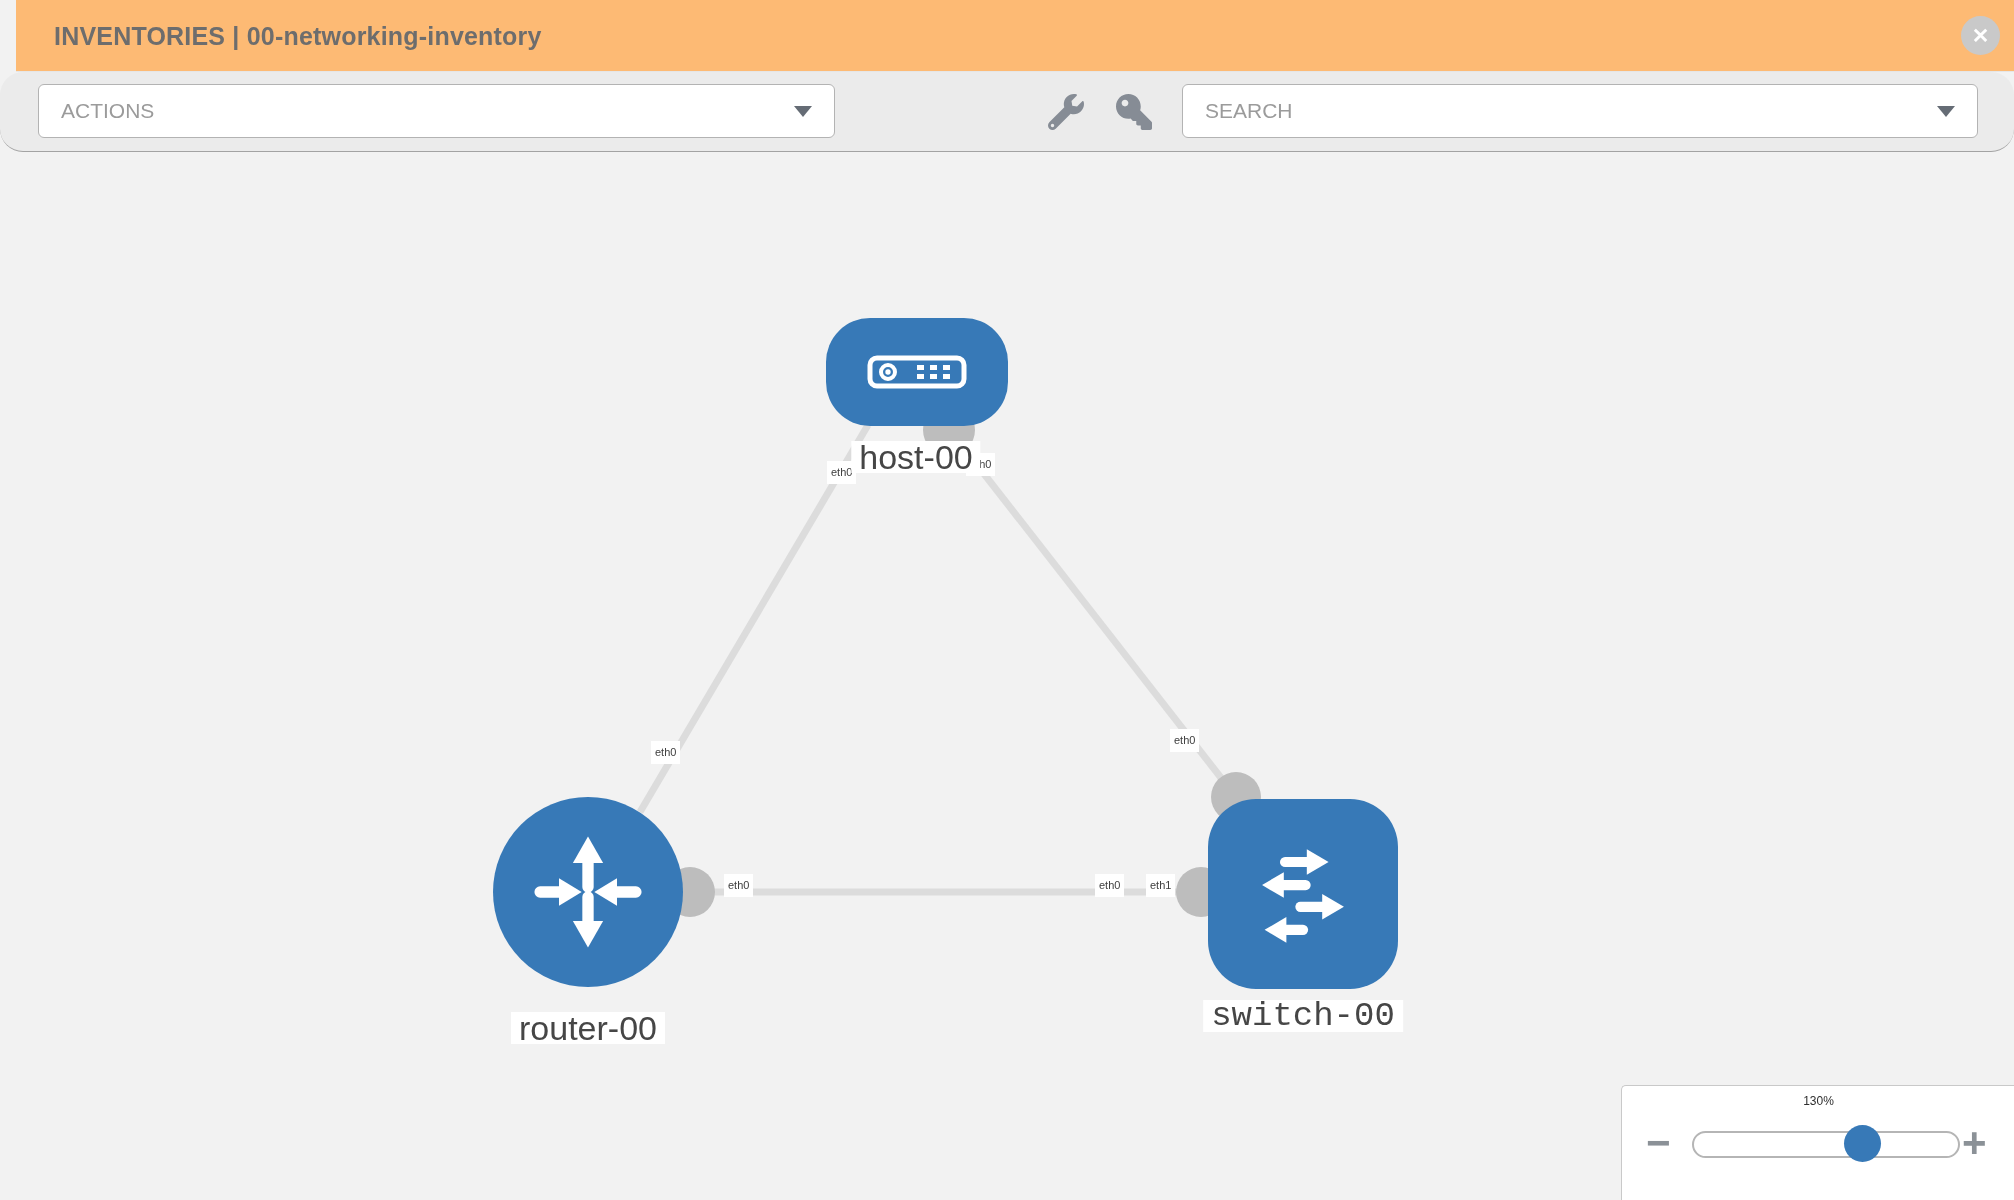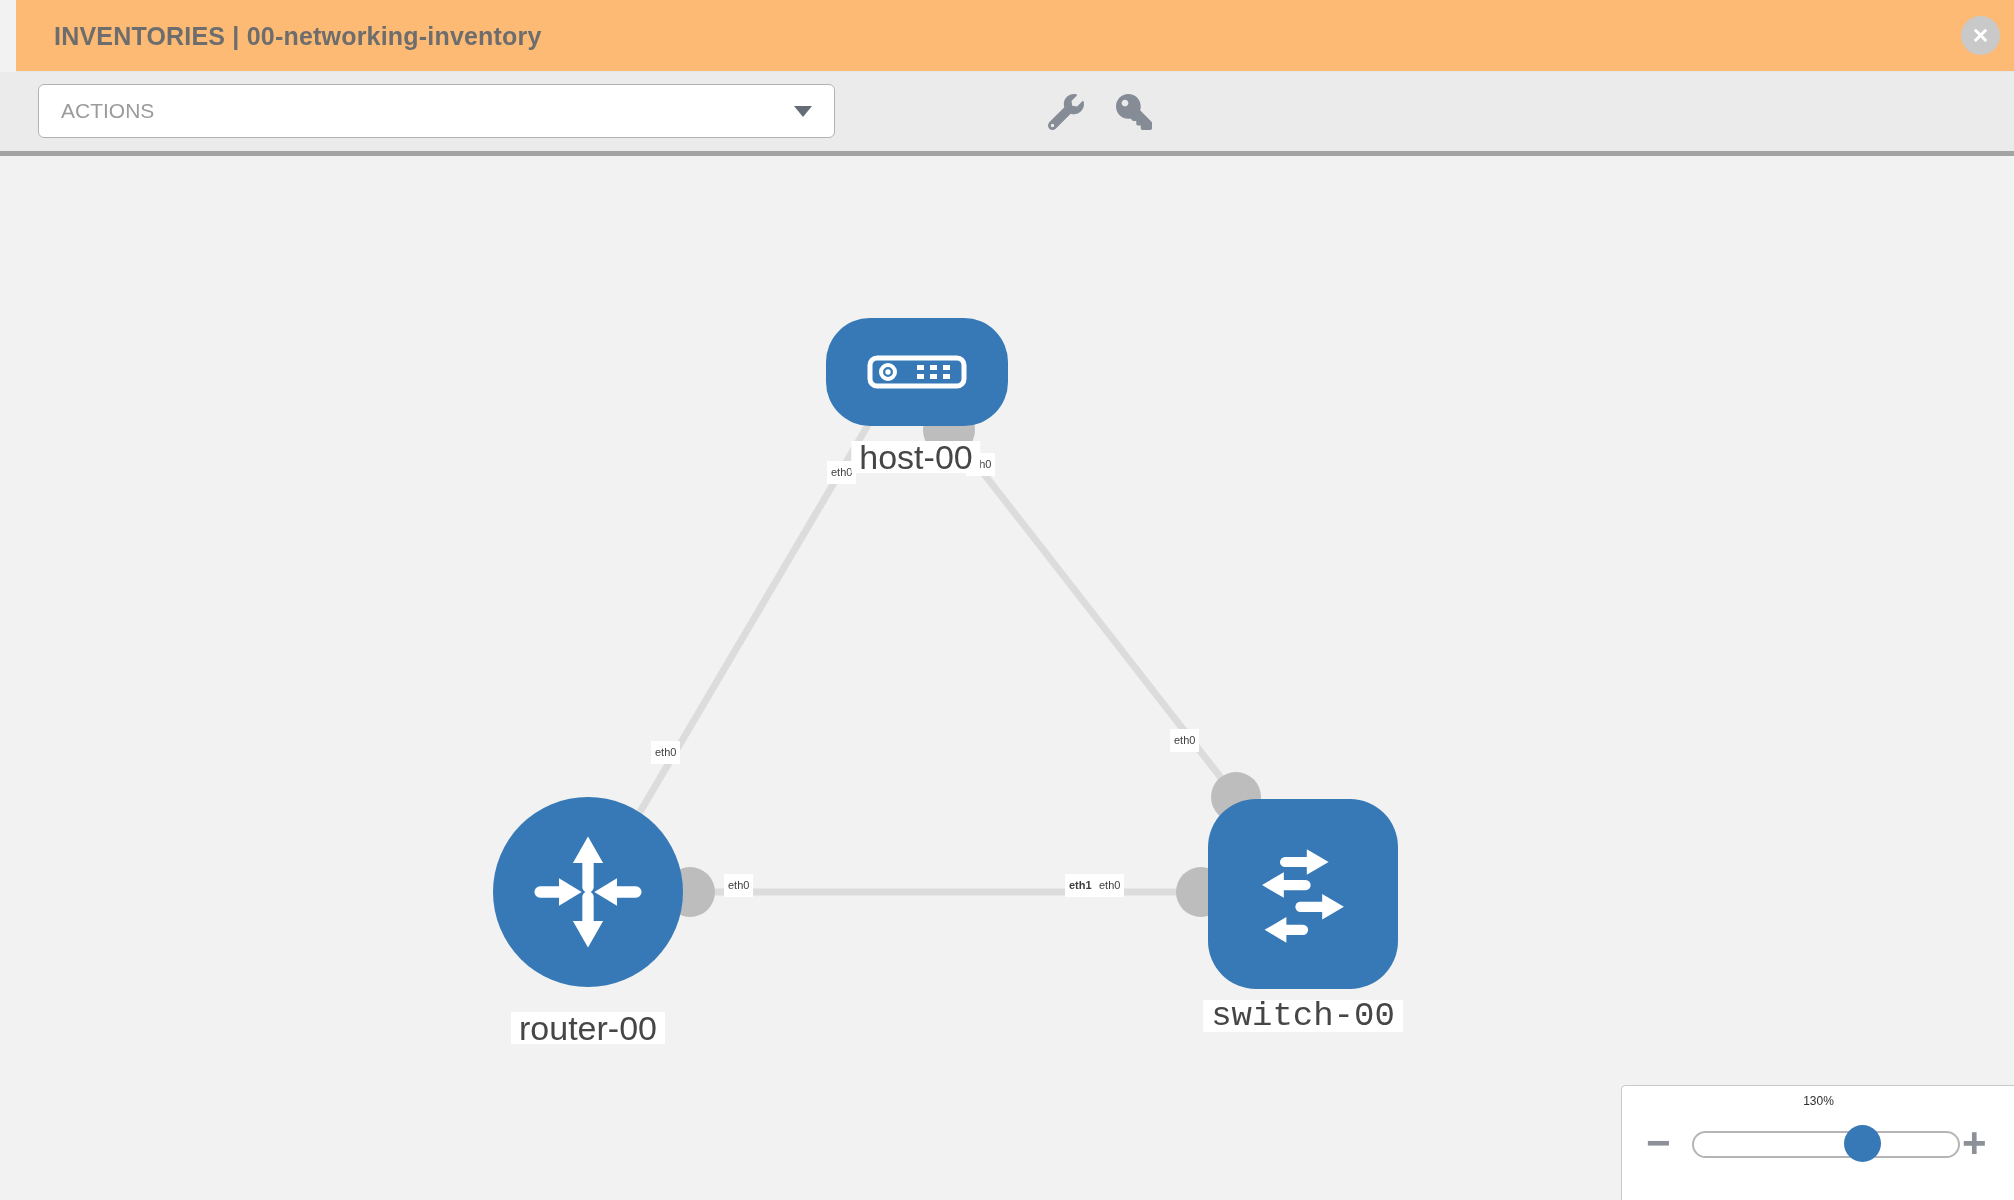--- a/index.html
+++ b/index.html
@@ -6,21 +6,21 @@
   body{
     width:2014px;height:1200px;overflow:hidden;position:relative;
     background:#f2f2f2;font-family:"Liberation Sans",sans-serif;
     -webkit-font-smoothing:antialiased;
   }
   
   .app-header{position:absolute;top:0;left:16px;width:2014px;height:71px;background:#fdba74;border-bottom:1px solid #e6e6e6;z-index:30;}
   .page-title{position:absolute;left:38px;top:50%;transform:translateY(-50%);font-size:25px;font-weight:700;color:#6d6d6d;letter-spacing:.2px;white-space:nowrap;}
   .close-btn{position:absolute;right:30px;top:16px;width:39px;height:39px;border-radius:50%;background:#c9c9c9;color:#fff;display:flex;align-items:center;justify-content:center;font-size:21px;font-weight:700;cursor:pointer;}
   
-  .toolbar{position:absolute;top:72px;left:0;width:2014px;height:79px;background:#ebebeb;border-bottom:5px solid #a3a3a3;z-index:29;}
+  .toolbar{position:absolute;top:72px;left:0;width:2014px;height:79px;background:#ebebeb;border-bottom:1px solid #a3a3a3;z-index:29;border-radius:23px;}
   .select-box{position:absolute;top:12px;height:54px;background:#fff;border:1px solid #b3b3b3;border-radius:6px;box-sizing:border-box;display:flex;align-items:center;padding:0 22px;font-size:21px;color:#9b9b9b;cursor:pointer;}
   .select-box .caret{position:absolute;right:22px;top:50%;margin-top:-5px;width:0;height:0;border-left:9px solid transparent;border-right:9px solid transparent;border-top:11px solid #656c75;}
   .sel-actions{left:38px;width:797px;}
   .sel-search{left:1182px;width:796px;}
   .tool-icon{position:absolute;top:22px;width:36px;height:36px;cursor:pointer;}
   .tool-icon svg{width:36px;height:36px;fill:#868c95;}
   .icon-wrench{left:1048px;}
   .icon-key{left:1116px;}
   
   .canvas{position:absolute;top:152px;left:0;width:2014px;height:1048px;background:#f2f2f2;overflow:hidden;}
@@ -65,20 +65,24 @@
       </svg>
   </div>
   <div class="tool-icon icon-key">
     <svg viewBox="0 0 512 512">
         <g transform="scale(-1,1) translate(-512,0)">
           <path d="M512 176.001C512 273.203 433.202 352 336 352c-11.22 0-22.19-1.062-32.827-3.069l-24.012 27.014A23.999 23.999 0 0 1 261.223 384H224v40c0 13.255-10.745 24-24 24h-40v40c0 13.255-10.745 24-24 24H24c-13.255 0-24-10.745-24-24v-78.059c0-6.365 2.529-12.47 7.029-16.971l161.802-161.802C163.108 213.814 160 195.271 160 176 160 78.798 238.797.001 335.999 0 433.488-.001 512 78.511 512 176.001zM336 128c0 26.51 21.49 48 48 48s48-21.49 48-48-21.49-48-48-48-48 21.49-48 48z"></path>
         </g>
       </svg>
   </div>
 
+  <div class="select-box sel-search">
+    <span>SEARCH</span>
+    <span class="caret"></span>
+  </div>
 </div>
 
 <div class="canvas">
 
   <svg class="edges" width="2014" height="1048">
 
     <line x1="868" y1="273" x2="640" y2="660" stroke="#dcdcdc" stroke-width="7"></line>
     <line x1="949" y1="277" x2="1236" y2="645" stroke="#dcdcdc" stroke-width="7"></line>
     <line x1="690" y1="740" x2="1201" y2="740" stroke="#dcdcdc" stroke-width="7"></line>
 
@@ -141,21 +145,21 @@
   <div class="node-label" style="left:916px;top:289px;">host-00</div>
   <div class="node-label" style="left:588px;top:848px;margin-top:12px;">router-00</div>
   <div class="node-label" style="left:1303px;top:848px;font-family:Liberation Mono, monospace;">switch-00</div>
 
   <div class="if-label" style="left:827px;top:309px;">eth0</div>
   <div class="if-label" style="left:966px;top:301px;">eth0</div>
   <div class="if-label" style="left:651px;top:589px;">eth0</div>
   <div class="if-label" style="left:1170px;top:577px;">eth0</div>
   <div class="if-label" style="left:724px;top:722px;">eth0</div>
   <div class="if-label if-under" style="left:1095px;top:722px;">eth0</div>
-  <div class="if-label if-over" style="left:1065px;top:722px;font-weight:bold;">eth1</div>
+  <div class="if-label if-over" style="left:1146px;top:722px;">eth1</div>
 
   <div class="zoom-panel">
     <div class="zoom-value">130%</div>
     <div class="zoom-minus">
       <span>−</span>
     </div>
     <div class="slider-track"></div>
     <div class="slider-thumb"></div>
     <div class="zoom-plus">
       <span>+</span>

